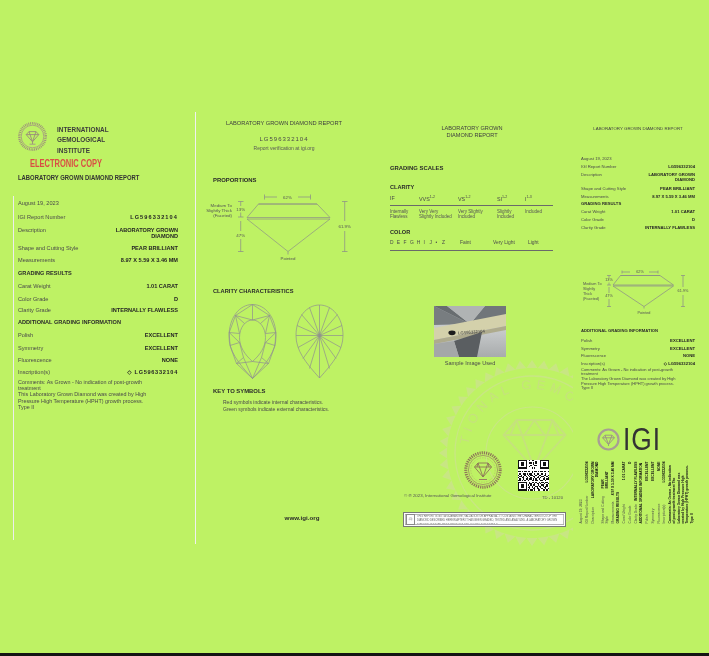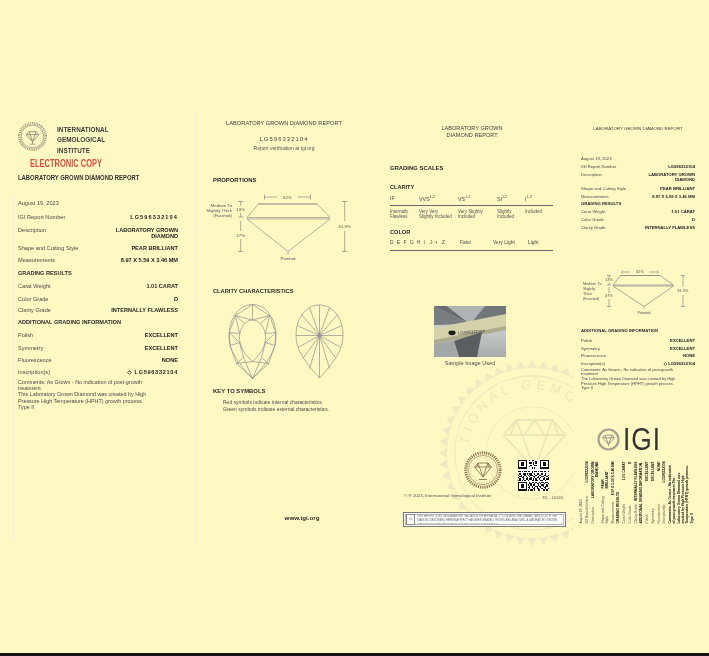--- a/index.html
+++ b/index.html
@@ -1,16 +1,16 @@
 <!DOCTYPE html>
 <html><head>
 <meta charset="utf-8">
 <style>
   html,body{margin:0;padding:0;background:#ffffff;}
-  #page{position:relative;width:709px;height:656px;background:#fef9c3;overflow:hidden;
+  #page{position:relative;width:709px;height:656px;background:#bef264;overflow:hidden;
         font-family:"Liberation Sans",sans-serif;color:#3d3d3d;}
   .abs{position:absolute;}
   .row{position:absolute;display:flex;justify-content:space-between;align-items:flex-start;}
   .lab{color:#4a4a4a;}
   .val{font-weight:bold;color:#242424;text-align:right;}
   .bold{font-weight:bold;color:#2a2a2a;}
   .ctr{text-align:center;}
 </style>
 </head>
 <body>

